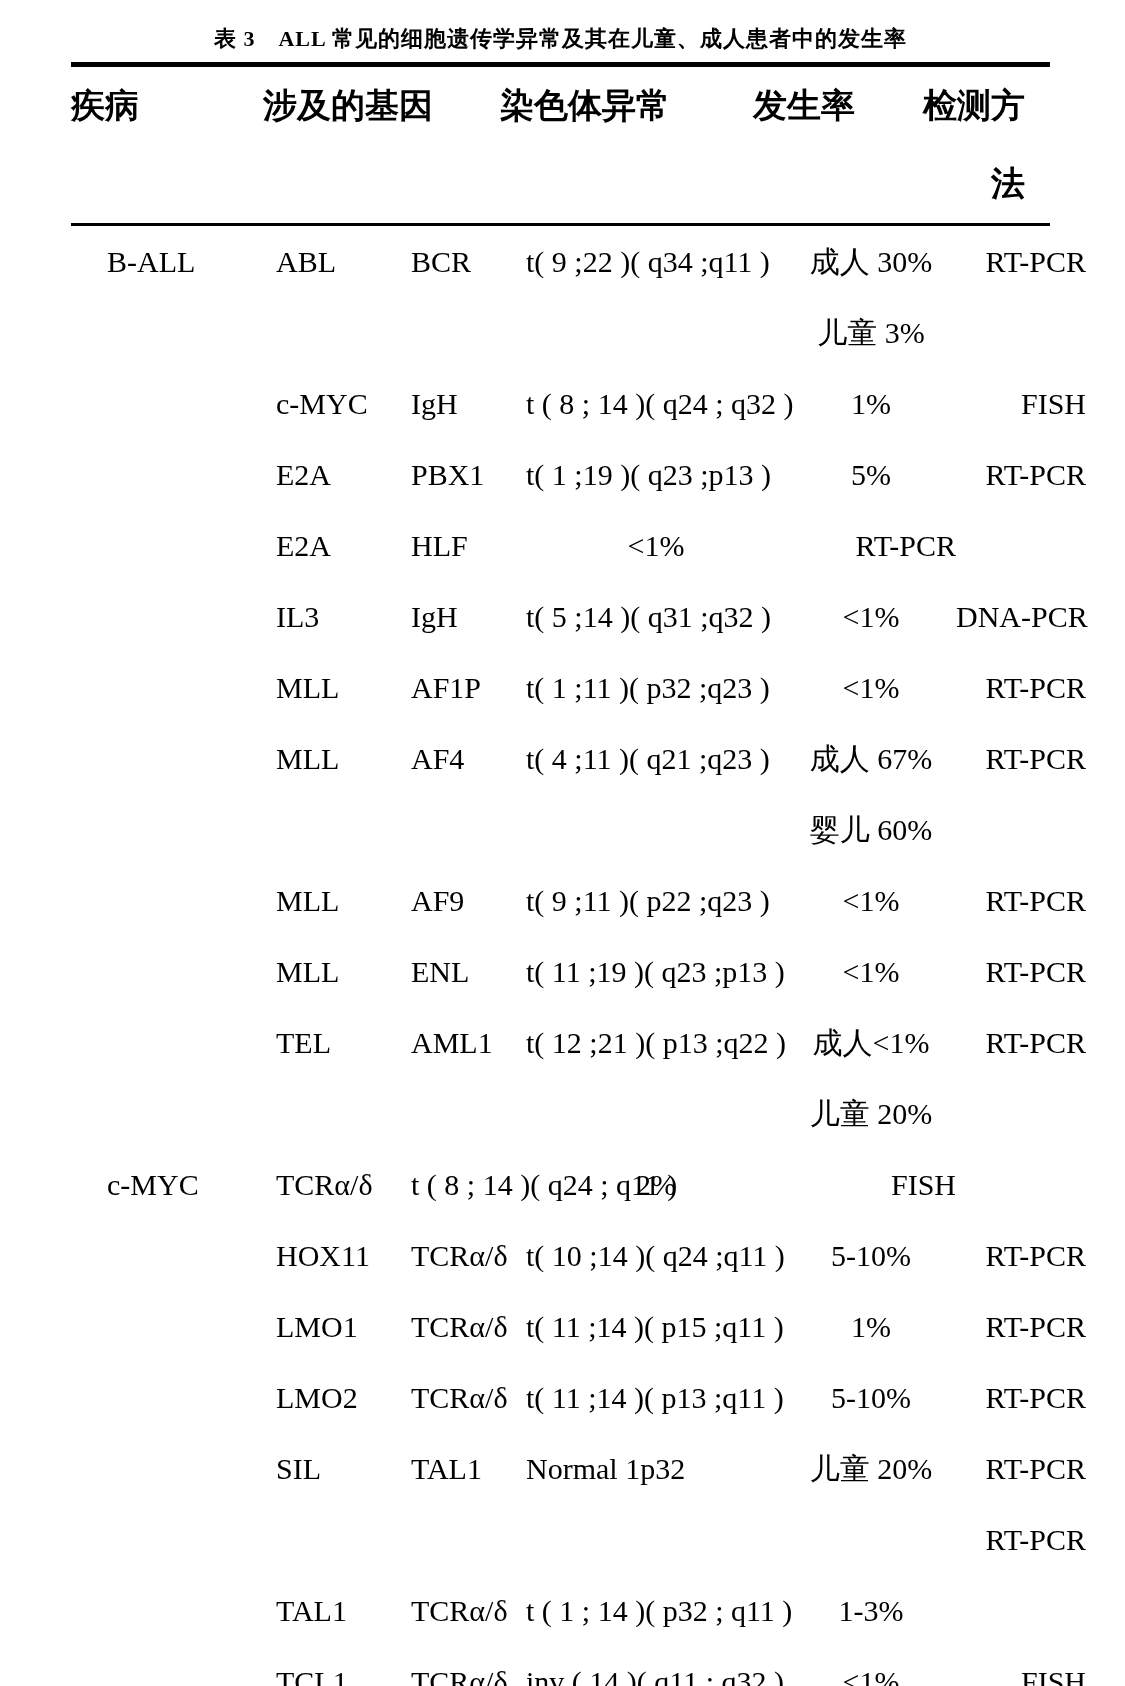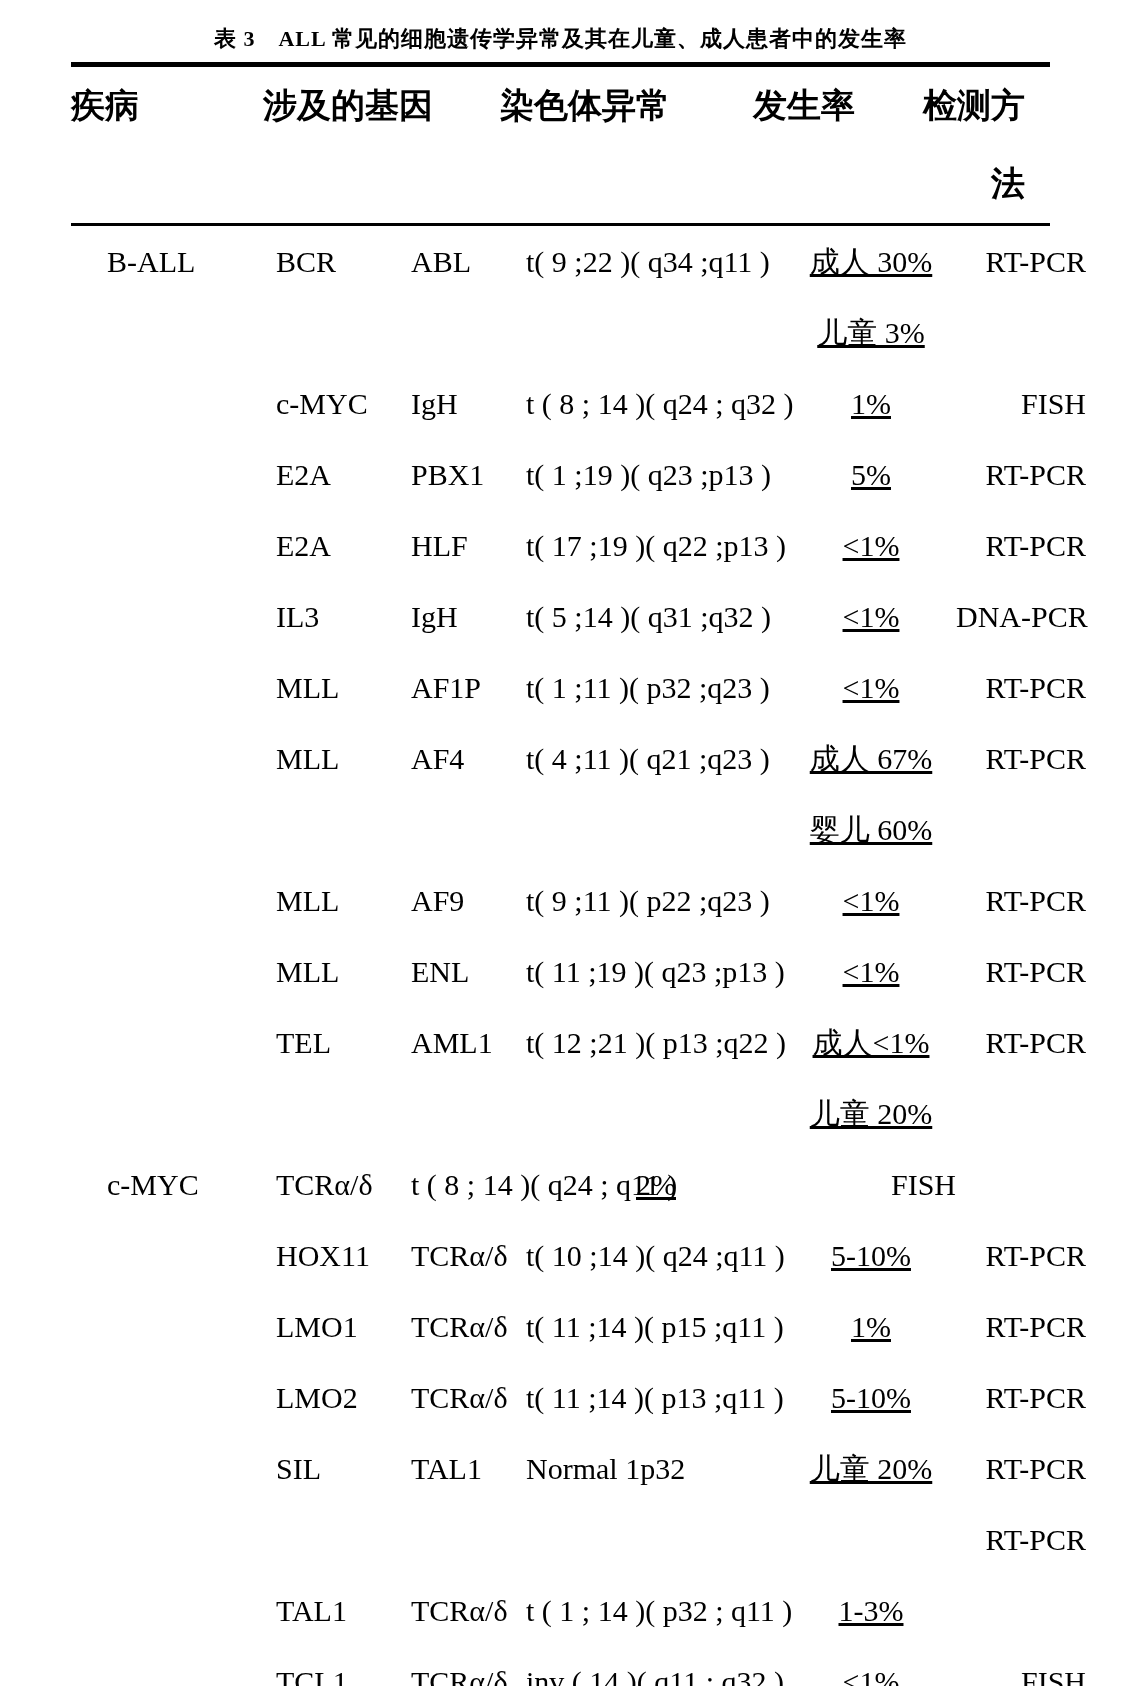--- a/index.html
+++ b/index.html
@@ -49,21 +49,21 @@
   .header-row .h-method      { text-align: right; padding-right: 25px; }
   .row {
     display: grid;
     grid-template-columns: 169px 135px 115px 260px 170px 130px;
     font-size: 30px;
     line-height: 71px;
     align-items: start;
     margin-left: 36px;
   }
   .cell { white-space: pre; }
-  .c-inc { text-align: center; text-decoration: underline; }
+  .c-inc { text-align: center; }
   .c-meth { text-align: right; }
   .line { height: 71px; line-height: 71px; }
 </style>
 </head>
 <body>
 
 <div class="page">
   <div class="content">
 
     <div class="doc-title">表 3　ALL 常见的细胞遗传学异常及其在儿童、成人患者中的发生率</div>
@@ -76,22 +76,22 @@
       <div class="h-abnormality">染色体异常</div>
       <div class="h-incidence">发生率</div>
       <div class="h-method">检测方法</div>
     </div>
 
     <div class="rule mid"></div>
 
     <div id="rows">
         <div class="row">
           <div class="cell c-disease">B-ALL</div>
+          <div class="cell c-gene2">ABL</div>
           <div class="cell c-gene1">BCR</div>
-          <div class="cell c-gene2">ABL</div>
           <div class="cell c-abn">t( 9 ;22 )( q34 ;q11 )</div>
           <div class="cell c-inc"><div class="line">成人 30%</div><div class="line">儿童 3%</div></div>
           <div class="cell c-meth"><div class="line">RT-PCR</div><div class="line">&nbsp;</div></div>
         </div>
         <div class="row">
           <div class="cell c-disease"></div>
           <div class="cell c-gene1">c-MYC</div>
           <div class="cell c-gene2">IgH</div>
           <div class="cell c-abn">t ( 8 ; 14 )( q24 ; q32 )</div>
           <div class="cell c-inc"><div class="line">1%</div></div>
@@ -102,21 +102,20 @@
           <div class="cell c-gene1">E2A</div>
           <div class="cell c-gene2">PBX1</div>
           <div class="cell c-abn">t( 1 ;19 )( q23 ;p13 )</div>
           <div class="cell c-inc"><div class="line">5%</div></div>
           <div class="cell c-meth"><div class="line">RT-PCR</div></div>
         </div>
         <div class="row">
           <div class="cell c-disease"></div>
           <div class="cell c-gene1">E2A</div>
           <div class="cell c-gene2">HLF</div>
-          <div class="cell c-abn">t( 17 ;19 )( q22 ;p13 )</div>
           <div class="cell c-inc"><div class="line">&lt;1%</div></div>
           <div class="cell c-meth"><div class="line">RT-PCR</div></div>
         </div>
         <div class="row">
           <div class="cell c-disease"></div>
           <div class="cell c-gene1">IL3</div>
           <div class="cell c-gene2">IgH</div>
           <div class="cell c-abn">t( 5 ;14 )( q31 ;q32 )</div>
           <div class="cell c-inc"><div class="line">&lt;1%</div></div>
           <div class="cell c-meth"><div class="line">DNA-PCR</div></div>

